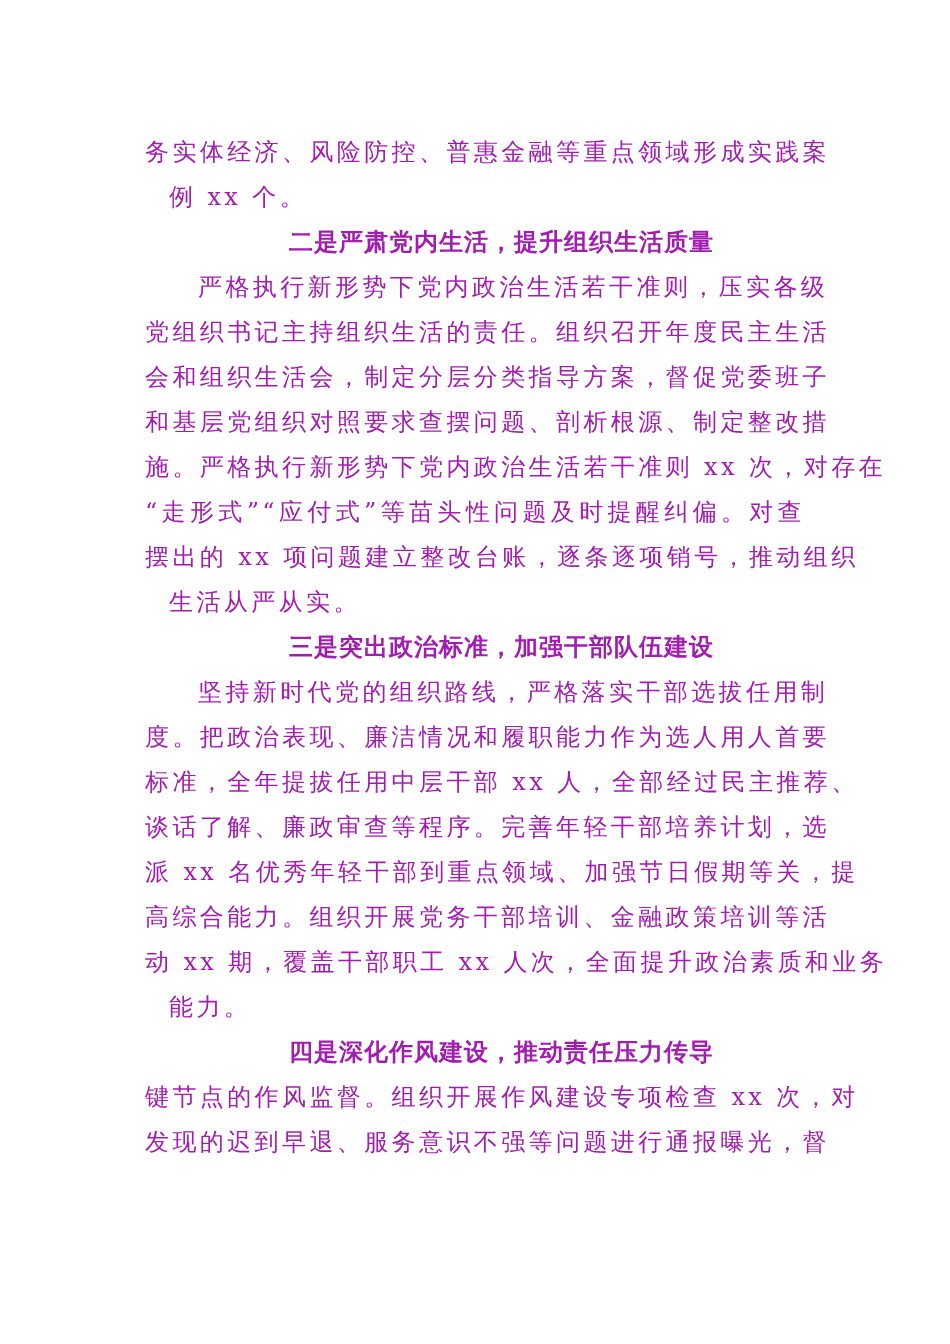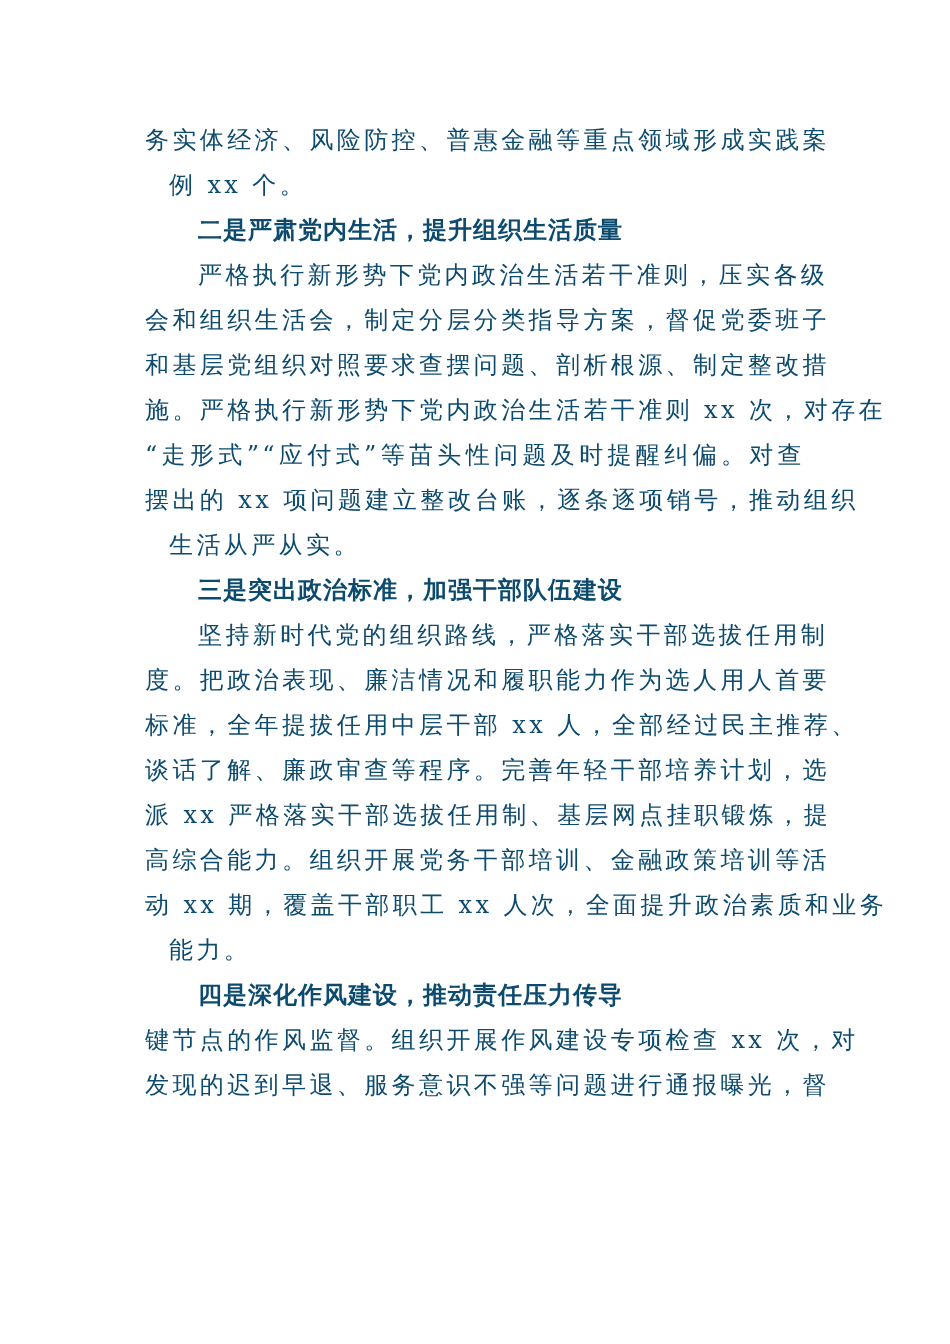--- a/index.html
+++ b/index.html
@@ -9,23 +9,23 @@
     }
     body {
       width: 950px;
       height: 1344px;
       position: relative;
       overflow: hidden;
     }
     .page {
       position: absolute;
       left: 145px;
-      top: 118px;
+      top: 130px;
       width: 660px;
-      color: #0c4a6e;
+      color: #a21caf;
       font-family: "DejaVu Serif", "Liberation Serif", serif;
     }
     .line {
       height: 45px;
       line-height: 45px;
       font-size: 24px;
       white-space: nowrap;
       letter-spacing: 3.4px;
       text-align: justify;
       text-align-last: justify;
@@ -39,52 +39,54 @@
     }
     .heading {
       height: 45px;
       line-height: 45px;
       font-size: 24px;
       font-weight: bold;
       padding-left: 53px;
       letter-spacing: 1px;
       white-space: nowrap;
       font-family: "DejaVu Sans", "Liberation Sans", sans-serif;
+      text-align: center;
     }
   </style>
 </head>
 <body>
 
 <div class="page">
 
   <div>
     <div class="line">务实体经济、风险防控、普惠金融等重点领域形成实践案</div>
     <div class="line last">例 xx 个。</div>
   </div>
 
   <div class="heading">二是严肃党内生活，提升组织生活质量</div>
 
   <div>
     <div class="line indent">严格执行新形势下党内政治生活若干准则，压实各级</div>
+    <div class="line">党组织书记主持组织生活的责任。组织召开年度民主生活</div>
     <div class="line">会和组织生活会，制定分层分类指导方案，督促党委班子</div>
     <div class="line">和基层党组织对照要求查摆问题、剖析根源、制定整改措</div>
     <div class="line">施。严格执行新形势下党内政治生活若干准则 xx 次，对存在</div>
     <div class="line">“走形式”“应付式”等苗头性问题及时提醒纠偏。对查</div>
     <div class="line">摆出的 xx 项问题建立整改台账，逐条逐项销号，推动组织</div>
     <div class="line last">生活从严从实。</div>
   </div>
 
   <div class="heading">三是突出政治标准，加强干部队伍建设</div>
 
   <div>
     <div class="line indent">坚持新时代党的组织路线，严格落实干部选拔任用制</div>
     <div class="line">度。把政治表现、廉洁情况和履职能力作为选人用人首要</div>
     <div class="line">标准，全年提拔任用中层干部 xx 人，全部经过民主推荐、</div>
     <div class="line">谈话了解、廉政审查等程序。完善年轻干部培养计划，选</div>
-    <div class="line">派 xx 严格落实干部选拔任用制、基层网点挂职锻炼，提</div>
+    <div class="line">派 xx 名优秀年轻干部到重点领域、加强节日假期等关，提</div>
     <div class="line">高综合能力。组织开展党务干部培训、金融政策培训等活</div>
     <div class="line">动 xx 期，覆盖干部职工 xx 人次，全面提升政治素质和业务</div>
     <div class="line last">能力。</div>
   </div>
 
   <div class="heading">四是深化作风建设，推动责任压力传导</div>
 
   <div>
     <div class="line">键节点的作风监督。组织开展作风建设专项检查 xx 次，对</div>
     <div class="line">发现的迟到早退、服务意识不强等问题进行通报曝光，督</div>

